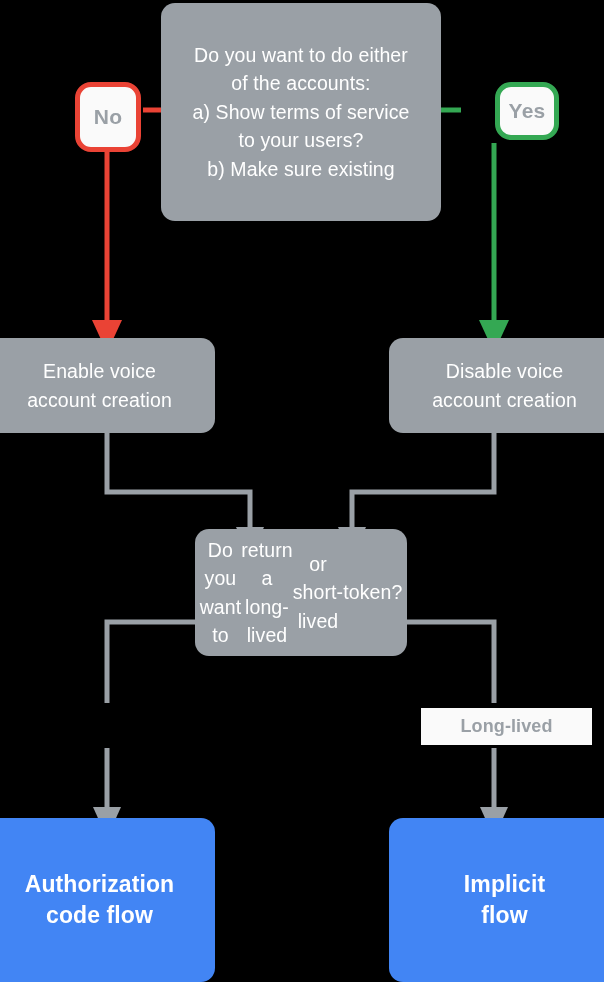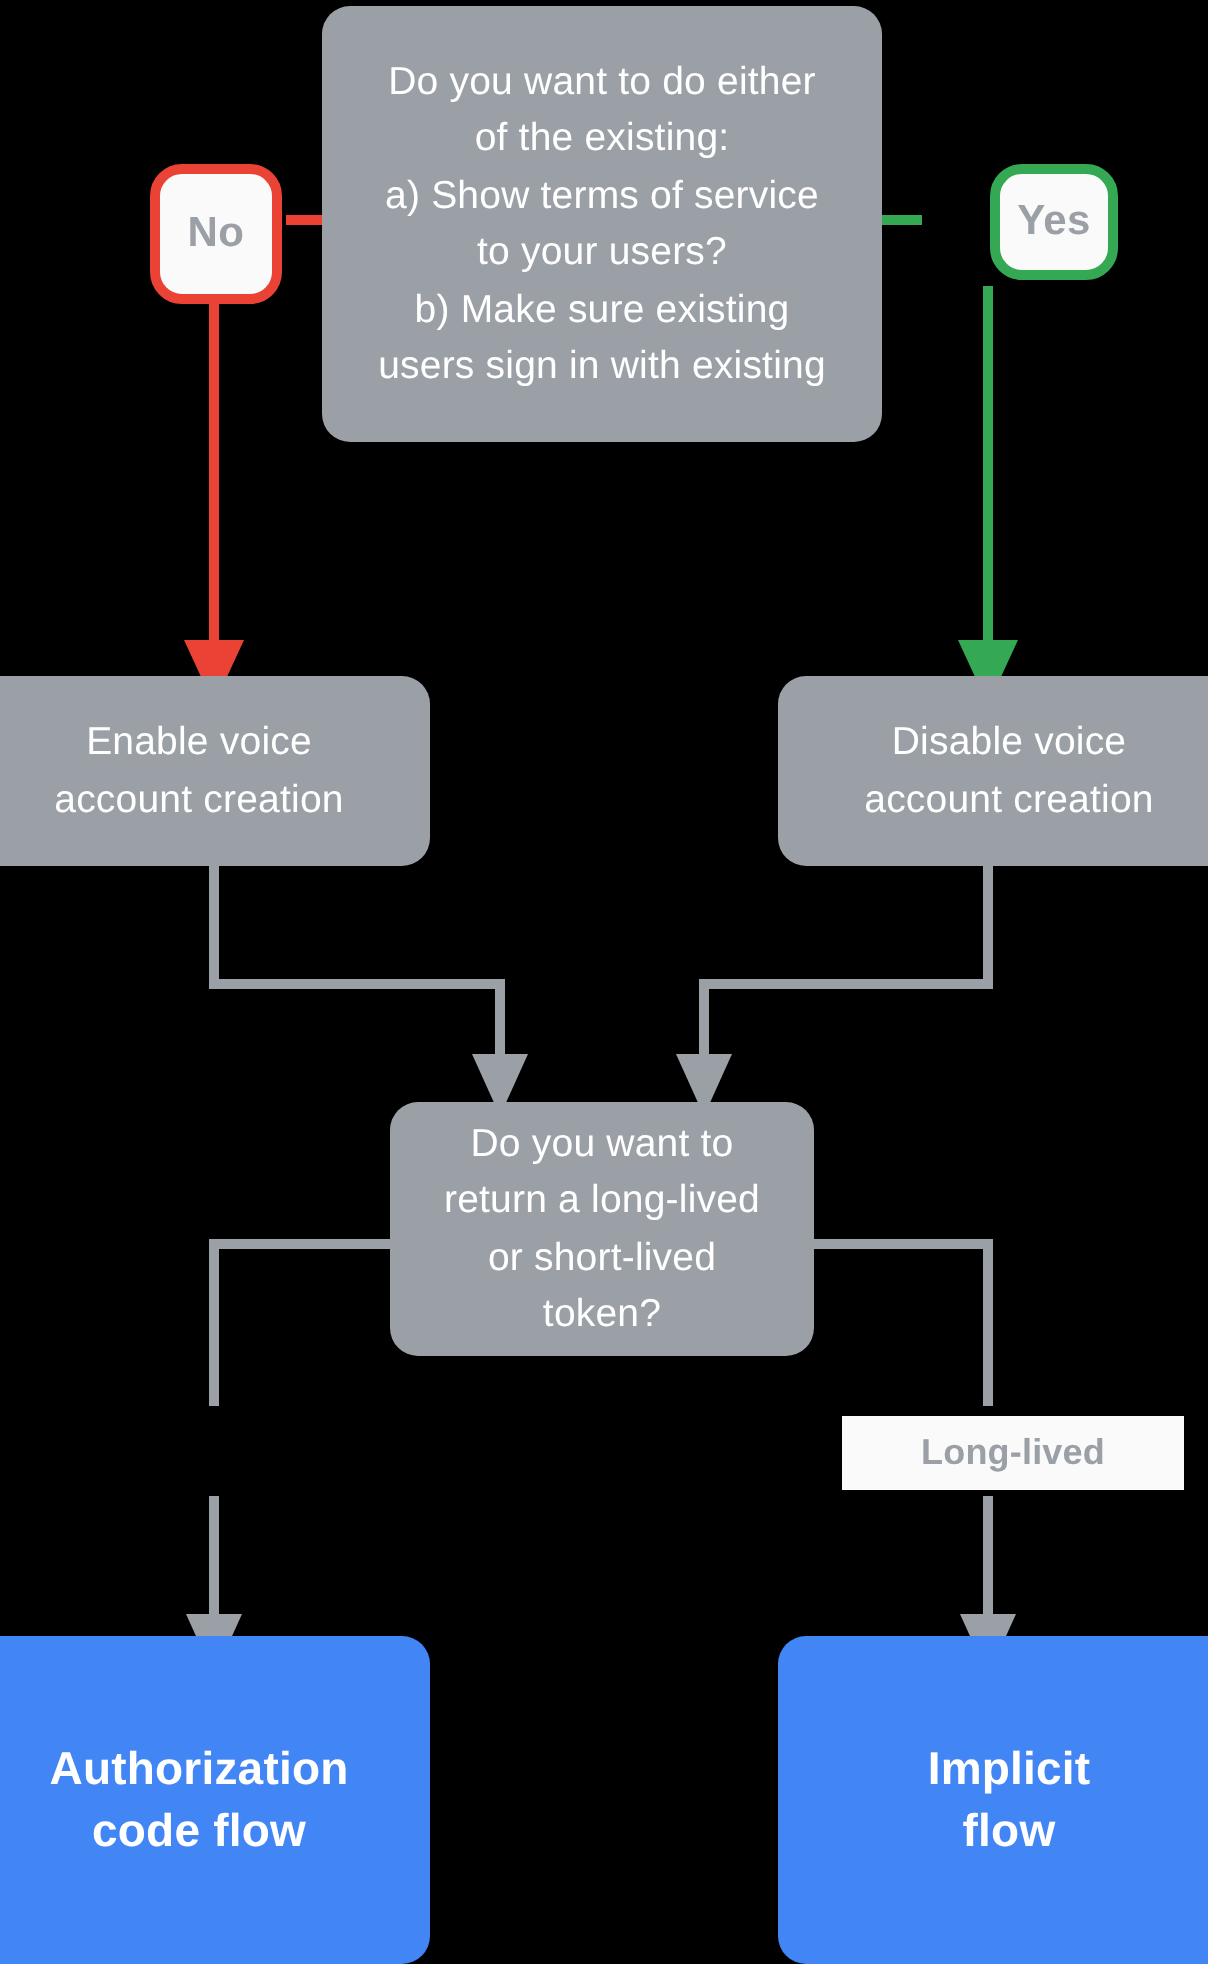--- a/index.html
+++ b/index.html
@@ -117,46 +117,45 @@
 
     <path d="M195,622 L107,622 L107,703" fill="none" stroke="#9aa0a6" stroke-width="5"></path>
     <line x1="107" y1="748" x2="107" y2="808" stroke="#9aa0a6" stroke-width="5" marker-end="url(#arrow-gray)"></line>
 
     <path d="M407,622 L494,622 L494,703" fill="none" stroke="#9aa0a6" stroke-width="5"></path>
     <line x1="494" y1="748" x2="494" y2="808" stroke="#9aa0a6" stroke-width="5" marker-end="url(#arrow-gray)"></line>
   </svg>
 
   <div class="node gray-node" style="left:161px; top:3px; width:280px; height:218px; flex-direction:column;">
     <span>Do you want to do either</span>
-    <span>of the existing:</span>
+    <span>of the accounts:</span>
     <span>a) Show terms of service</span>
     <span>to your users?</span>
     <span>b) Make sure existing</span>
-    <span>users sign in with existing</span>
   </div>
 
   <div class="pill pill-no" style="left:75px; top:82px; width:66px; height:70px;">
     <span>No</span>
   </div>
 
   <div class="pill pill-yes" style="left:463px; top:82px; width:64px; height:58px;margin-left:32px;">
     <span>Yes</span>
   </div>
 
   <div class="node gray-node" style="left:-16px; top:338px; width:231px; height:95px; flex-direction:column;">
     <span>Enable voice</span>
     <span>account creation</span>
   </div>
 
   <div class="node gray-node" style="left:389px; top:338px; width:231px; height:95px; flex-direction:column;">
     <span>Disable voice</span>
     <span>account creation</span>
   </div>
 
-  <div class="node gray-node" style="left:195px; top:551px; width:212px; height:127px; flex-direction:column;">
+  <div class="node gray-node" style="left:195px; top:529px; width:212px; height:127px; flex-direction:row;">
     <span>Do you want to</span>
     <span>return a long-lived</span>
     <span>or short-lived</span>
     <span>token?</span>
   </div>
 
 
   <div class="edge-label" style="left:409px; top:708px; width:171px; height:37px;margin-left:12px;">
     <span>Long-lived</span>
   </div>

